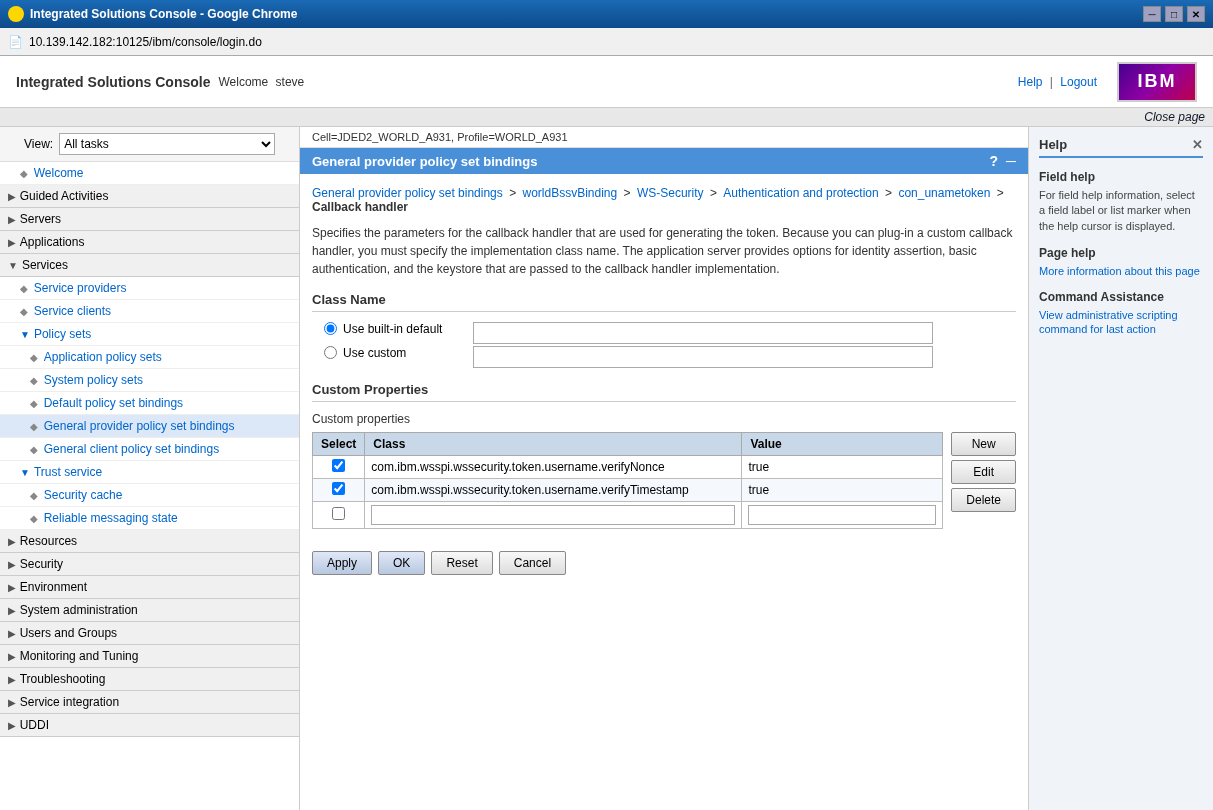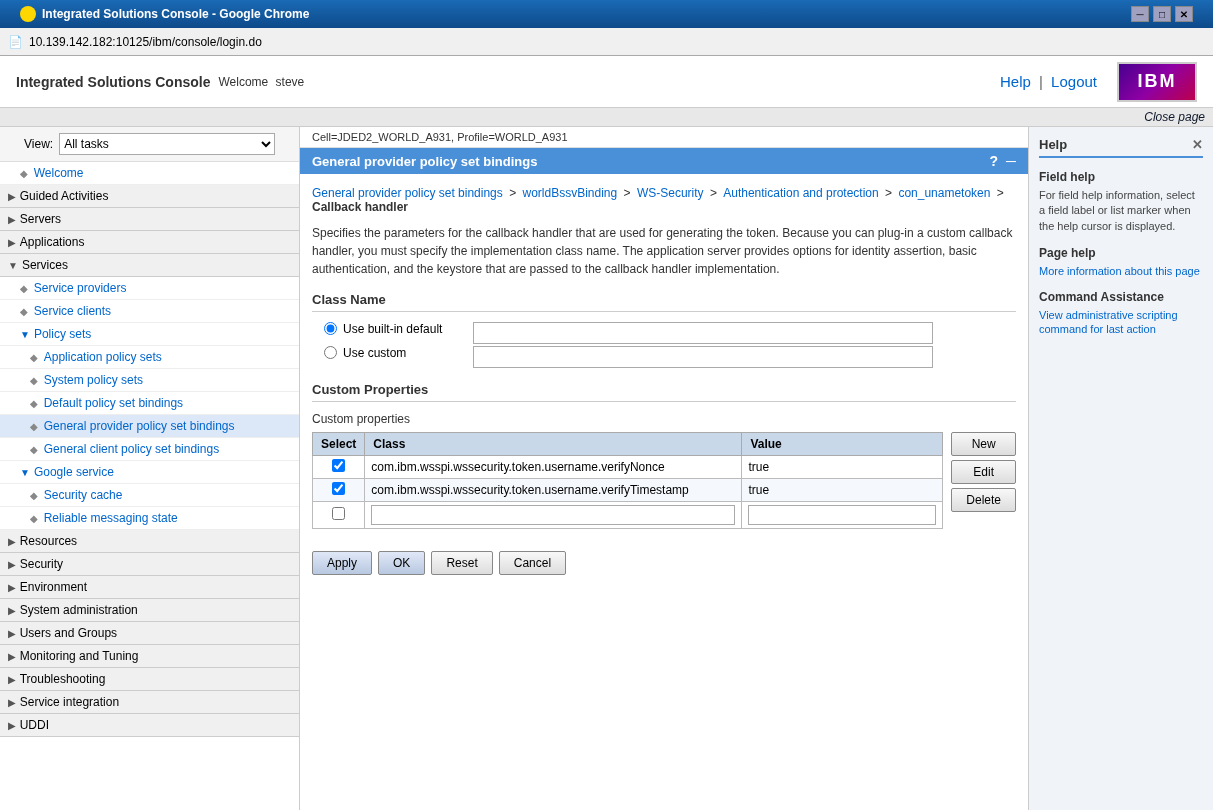--- a/index.html
+++ b/index.html
@@ -5,21 +5,21 @@
     * { box-sizing: border-box; margin: 0; padding: 0; }
     body { font-family: Arial, Helvetica, sans-serif; font-size: 12px; background: #c0c0c0; }
 
     
     #title-bar {
       background: linear-gradient(to bottom, #1a6ab5, #0d4a8a);
       color: white;
       height: 28px;
       display: flex;
       align-items: center;
-      padding: 0 20px;
+      padding: 0 8px;
       font-size: 12px;
       font-weight: bold;
       user-select: none;
     }
     #title-bar .icon { width: 16px; height: 16px; margin-right: 6px; background: #ffd700; border-radius: 50%; display: inline-block; }
     #title-bar .title-text { flex: 1; }
     #title-bar .win-controls { display: flex; gap: 4px; }
     #title-bar .win-btn {
       width: 18px; height: 16px; background: #a0a0c0; border: 1px solid #888;
       display: flex; align-items: center; justify-content: center; font-size: 10px; cursor: pointer; color: #000;
@@ -43,21 +43,21 @@
       background: white;
       height: 52px;
       display: flex;
       align-items: center;
       padding: 0 16px;
       border-bottom: 1px solid #ccc;
     }
     #app-header .app-title { font-size: 14px; color: #333; font-weight: bold; }
     #app-header .welcome { font-size: 12px; color: #333; margin-left: 8px; }
     #app-header .spacer { flex: 1; }
-    #app-header .header-links { font-size: 15px; color: #0066cc; margin-right: 16px; }
+    #app-header .header-links { font-size: 12px; color: #0066cc; margin-right: 16px; }
     #app-header .header-links a { color: #0066cc; text-decoration: none; margin: 0 4px; }
     #app-header .header-links .sep { color: #666; }
     #app-header .ibm-logo {
       width: 80px; height: 40px;
       background: linear-gradient(135deg, #6600cc 0%, #cc0066 50%, #330099 100%);
       display: flex; align-items: center; justify-content: center;
       border: 2px solid #ccc;
       position: relative; overflow: hidden;
     }
     #app-header .ibm-logo .ibm-text { color: white; font-size: 18px; font-weight: bold; letter-spacing: 2px; }
@@ -317,21 +317,21 @@
     <div class="sidebar-item sub-item-2" style="background:#dce8f8;">
       <span class="dot">◆</span>
       <span>General provider policy set bindings</span>
     </div>
     <div class="sidebar-item sub-item-2">
       <span class="dot">◆</span>
       <span>General client policy set bindings</span>
     </div>
     <div class="sidebar-item sub-item" style="display:flex;align-items:center;">
       <span class="expand-icon" style="margin-right:4px;font-size:10px;">▼</span>
-      <span>Google service</span>
+      <span>Trust service</span>
     </div>
     <div class="sidebar-item sub-item-2">
       <span class="dot">◆</span>
       <span>Security cache</span>
     </div>
     <div class="sidebar-item sub-item-2">
       <span class="dot">◆</span>
       <span>Reliable messaging state</span>
     </div>
 

